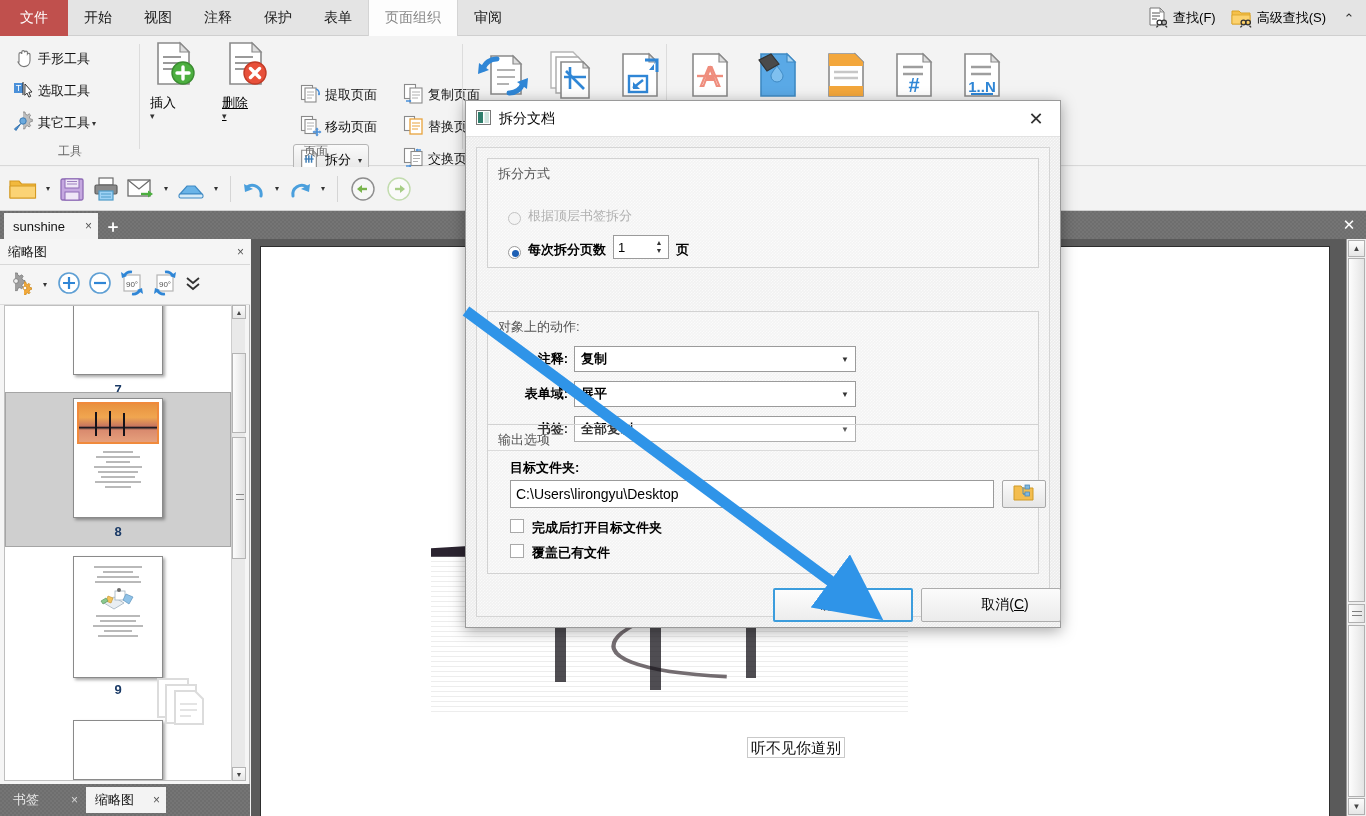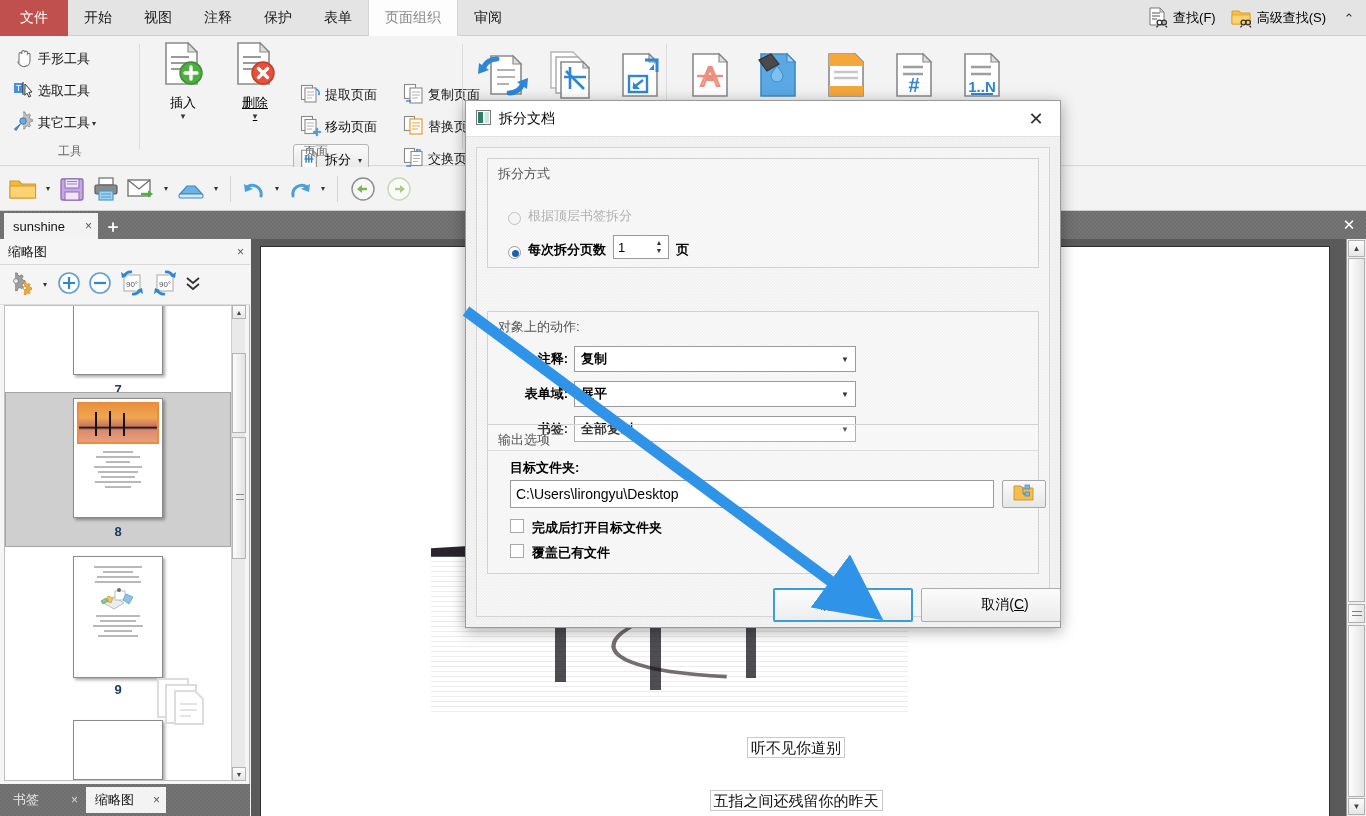--- a/index.html
+++ b/index.html
@@ -39,21 +39,21 @@
   .grp-sep{ position:absolute; top:8px; width:1px; height:105px; background:#dcdcdc; }
   .grp-label{
     position:absolute; bottom:6px; width:100%; text-align:center;
     font-size:12px; color:#666;
   }
   .small-btn{
     display:flex; align-items:center; gap:2px; height:30px; padding:0 4px;
     font-size:13px; white-space:nowrap; color:#111;
   }
   .big-btn{
-    position:absolute; width:66px; top:4px; text-align:center;
+    position:absolute; width:66px; top:4px; text-align:left;
   }
   .big-btn .lbl{ font-size:13px; margin-top:1px; }
   .big-btn .caret{ font-size:9px; color:#333; line-height:8px; }
 
   .split-btn{
     position:absolute; display:flex; align-items:center; gap:5px;
     height:32px; padding:0 6px 0 4px;
     background:linear-gradient(#fafafa,#e3e3e3);
     border:1px solid #b5b5b5; border-radius:3px;
   }
@@ -883,23 +883,20 @@
           <path d="M100 4 C70 6, 48 13, 40 20 C34 26, 44 30, 62 31" fill="none" stroke="#2b2026" stroke-width=".9" opacity=".65"></path>
         </svg>
 
         <div style="position:absolute;left:26%;top:63%;width:2.2%;height:30%;background:rgba(20,17,24,.75);"></div>
         <div style="position:absolute;left:46%;top:63%;width:2.2%;height:32%;background:rgba(20,17,24,.75);"></div>
         <div style="position:absolute;left:66%;top:63%;width:2.2%;height:29%;background:rgba(20,17,24,.75);"></div>
       </div>
       <div class="doc-text" style="top:492px;">
         <span>听不见你道别</span>
       </div>
-      <div class="doc-text" style="top:545px;">
-        <span>五指之间还残留你的昨天</span>
-      </div>
     </div>
 
     <div class="docsb">
       <div class="arrow" style="top:1px;">▲</div>
       <div class="thumb" style="top:19px;height:344px;"></div>
       <div class="thumb" style="top:365px;height:19px;">
         <div style="position:absolute;left:3px;top:6px;width:10px;height:5px;border-top:1px solid #7e7e7e;border-bottom:1px solid #7e7e7e;"></div>
       </div>
       <div class="thumb" style="top:386px;bottom:19px;"></div>
       <div class="arrow" style="bottom:1px;">▼</div>

